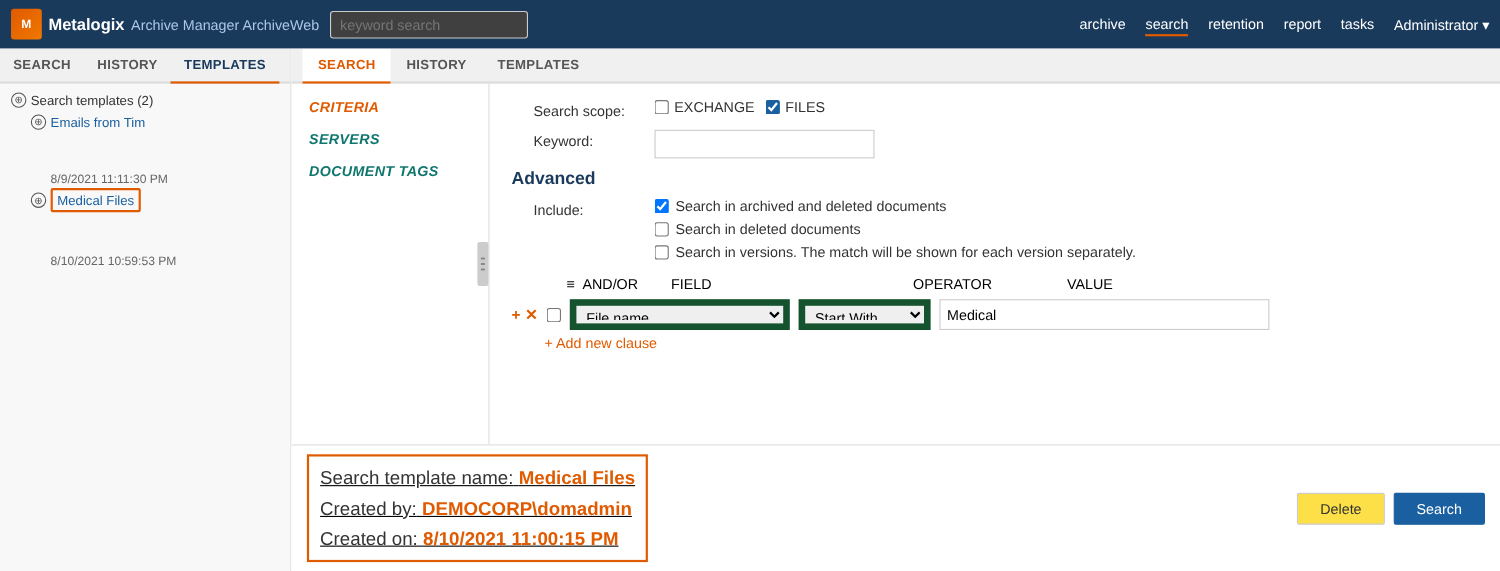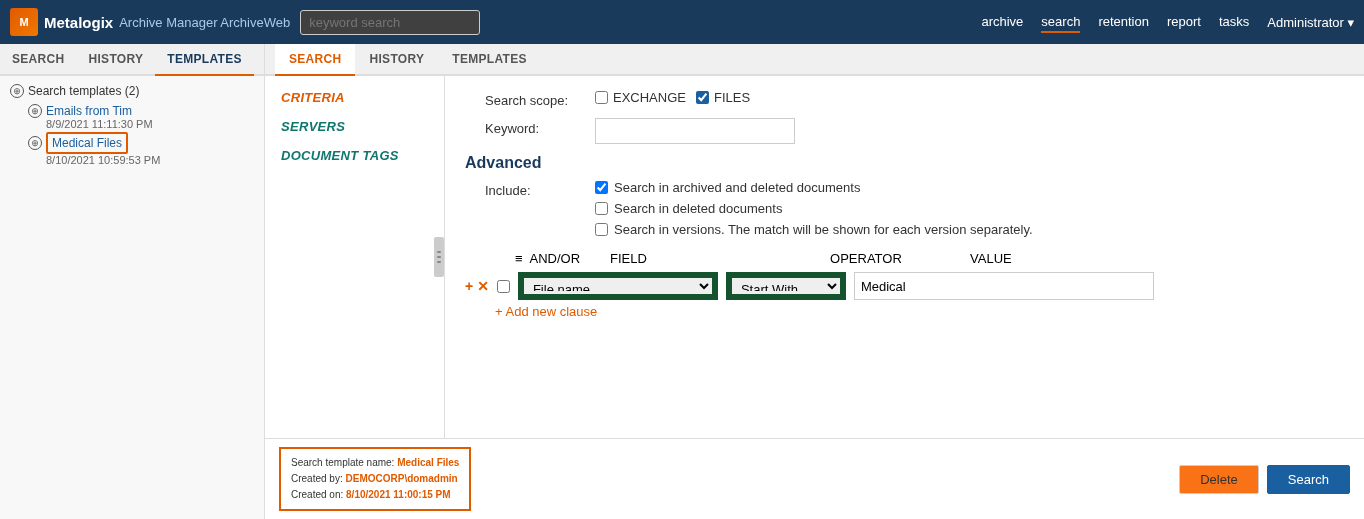--- a/index.html
+++ b/index.html
@@ -132,20 +132,21 @@
     }
     .sidebar-item-name {
       font-size: 12px;
       color: #1a5fa0;
       cursor: pointer;
     }
     .sidebar-item-date {
       font-size: 11px;
       color: #666;
       margin-left: 18px;
+      margin-top: 39px;
     }
     .sidebar-item-selected {
       border: 2px solid #e05a00;
       padding: 2px 4px;
       border-radius: 2px;
       display: inline-block;
     }
 
     
     .right-panel {
@@ -325,35 +326,36 @@
       border-top: 1px solid #ddd;
       padding: 8px 14px;
       display: flex;
       align-items: center;
       justify-content: space-between;
       background: white;
     }
     .template-info {
       border: 2px solid #e05a00;
       padding: 6px 10px;
-      font-size: 10px;
+      font-size: 17px;
       line-height: 1.6;
+      text-decoration: underline;
     }
     .template-info .label { color: #333; }
     .template-info .value { color: #e05a00; font-weight: bold; }
     .bottom-buttons {
       display: flex;
       gap: 8px;
     }
     .btn {
       padding: 6px 20px;
       font-size: 13px;
       cursor: pointer;
       border: 1px solid #ccc;
-      background: #f97316;
+      background: #fde047;
       color: #333;
       border-radius: 2px;
     }
     .btn-primary {
       background: #1a5fa0;
       color: white;
       border-color: #1a5fa0;
     }
 
     

